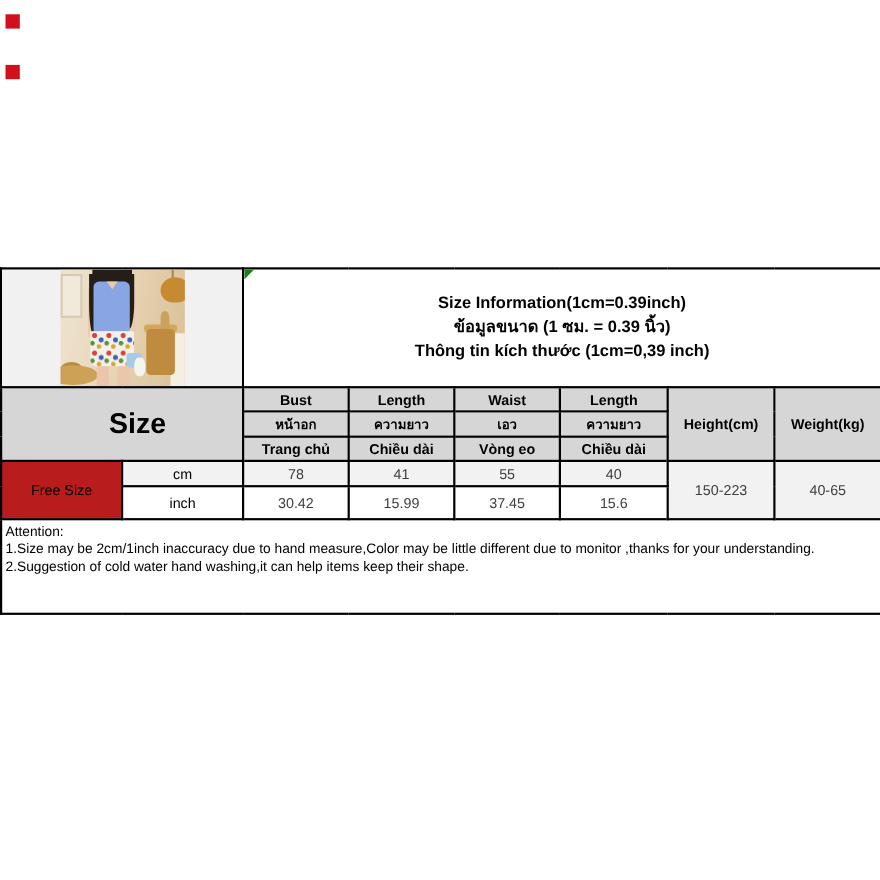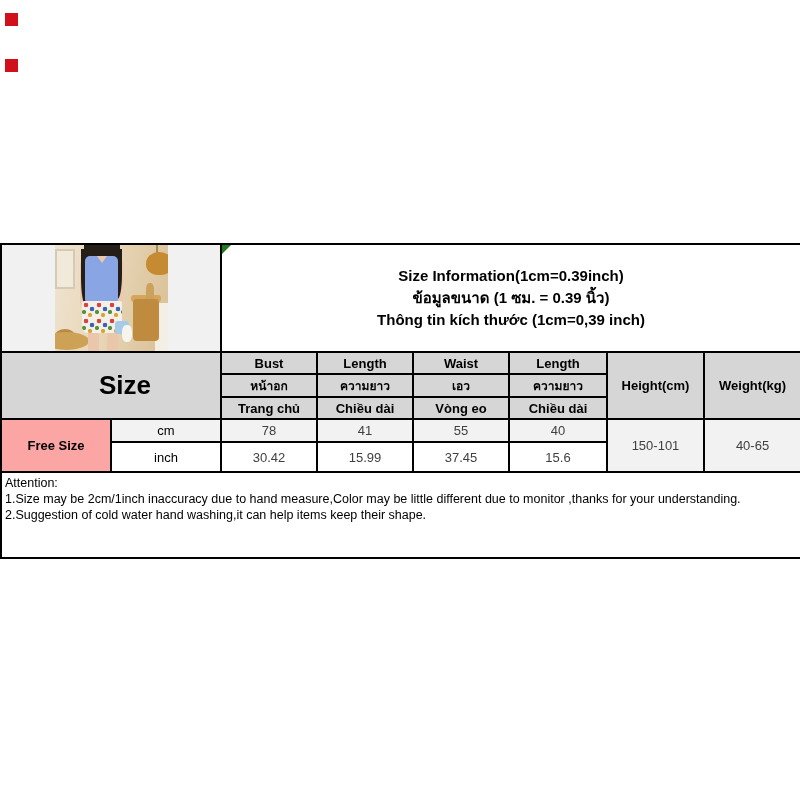--- a/index.html
+++ b/index.html
@@ -20,21 +20,21 @@
 
   td.photo-cell { background:#f1f1f1; position:relative; padding:0; }
   td.title-cell { background:#ffffff; position:relative;margin-left:41px; }
   .title-line { font-weight:bold; font-size:15px; line-height:22px; color:#000; }
   .corner-triangle { position:absolute; top:0; left:0; width:0; height:0;
     border-top:9px solid #1f7a1f; border-right:9px solid transparent; }
 
   td.hdr { background:#d6d6d6; font-weight:bold; }
   td.hdr-th { font-size:12px; }
   td.size-cell { background:#d6d6d6; font-weight:bold; font-size:26px;padding-left:28px; }
-  td.freesize-cell { background:#fca5a5; font-weight:bold;margin-top:25px; }
+  td.freesize-cell { background:#b91c1c; font-weight:normal;margin-top:25px; }
   td.unit-cell { font-weight:normal; }
   td.row-cm { background:#f2f2f2; }
   td.row-inch { background:#ffffff; }
   td.val { color:#404040; font-weight:normal; }
 
   td.attention-cell { text-align:left; vertical-align:top; padding:2px 4px 0 3px;
     font-size:12.5px; line-height:16px; background:#ffffff; height:86px; }
 
   
   .photo { position:absolute; top:0; bottom:0; left:53px; width:113px; overflow:hidden;
@@ -151,21 +151,21 @@
     <td class="hdr">Chiều dài</td>
   </tr>
 
   <tr style="height:23px">
     <td class="freesize-cell" rowspan="2">Free Size</td>
     <td class="unit-cell row-cm">cm</td>
     <td class="val row-cm">78</td>
     <td class="val row-cm">41</td>
     <td class="val row-cm">55</td>
     <td class="val row-cm">40</td>
-    <td class="val row-cm" rowspan="2">150-101</td>
+    <td class="val row-cm" rowspan="2">150-223</td>
     <td class="val row-cm" rowspan="2">40-65</td>
   </tr>
 
   <tr style="height:30px">
     <td class="unit-cell row-inch">inch</td>
     <td class="val row-inch">30.42</td>
     <td class="val row-inch">15.99</td>
     <td class="val row-inch">37.45</td>
     <td class="val row-inch">15.6</td>
   </tr>

